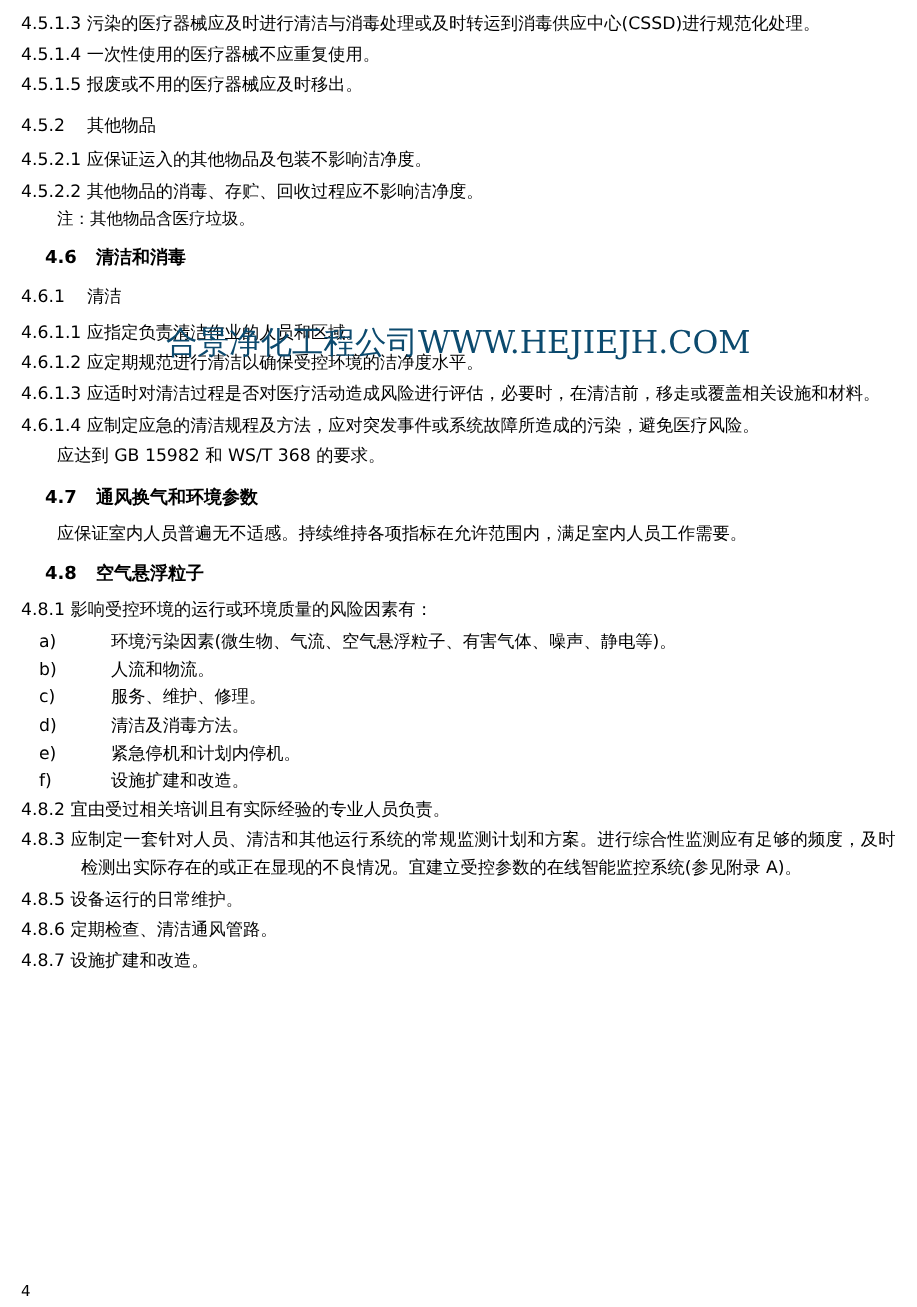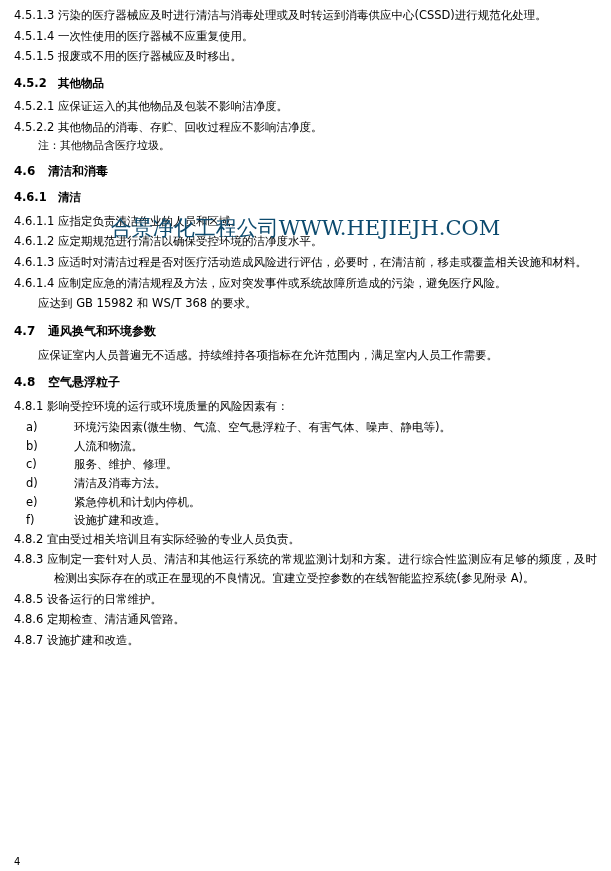--- a/index.html
+++ b/index.html
@@ -45,29 +45,29 @@
     padding-left: 48px;
     text-indent: -48px;
   }
   .hang-sm {
     padding-left: 40px;
     text-indent: -40px;
   }
   .heading {
     font-weight: bold;
     font-size: 12px;
-    margin: 9px 0 6px 0;
+    margin: 9px 0 6px 16px;
     line-height: 1.5;
   }
   .heading .num {
     display: inline-block;
     min-width: 34px;
   }
   .subheading {
-    font-weight: bold;
+    font-weight: normal;
     font-size: 11.5px;
     margin: 9px 0 5px 0;
     line-height: 1.5;
   }
   .subheading .num {
     display: inline-block;
     min-width: 44px;
   }
   .note {
     padding-left: 24px;

